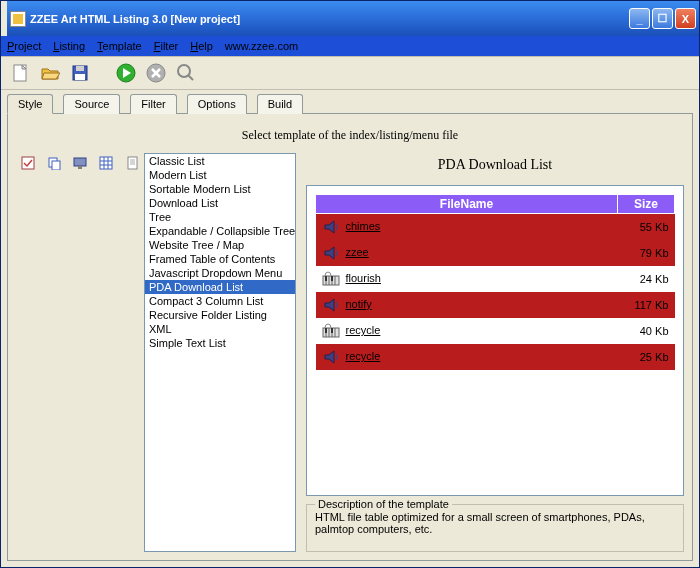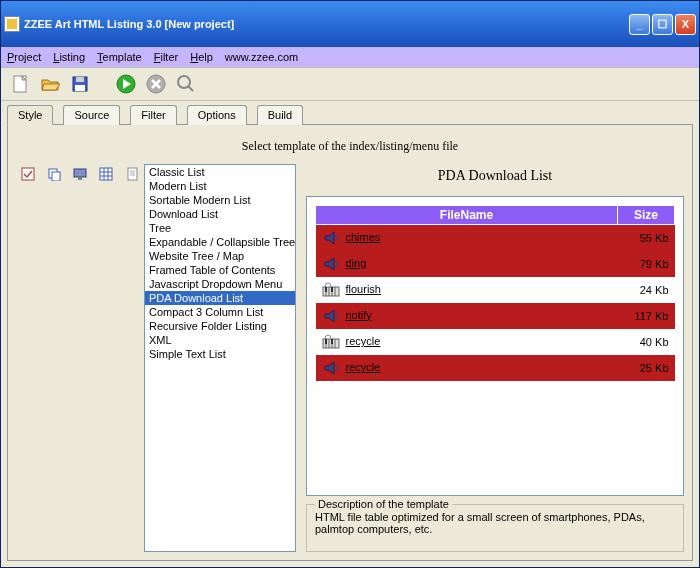--- a/index.html
+++ b/index.html
@@ -1,29 +1,29 @@
 <!DOCTYPE html>
 <html><head>
 <meta charset="utf-8">
 <style>
 * { margin: 0; padding: 0; box-sizing: border-box; font-family: Tahoma, sans-serif; font-size: 11px; }
 body { background: #ece9d8; width: 700px; height: 568px; overflow: hidden; }
 
 .window { width: 700px; height: 568px; border: 1px solid #0a246a; display: flex; flex-direction: column; }
 
-.titlebar { background: linear-gradient(to bottom, #3c8cf0 0%, #2a6cd8 50%, #1a4fb8 100%); height: 46px; display: flex; align-items: center; padding: 0 3px; color: white; font-weight: bold; font-size: 12px; }
+.titlebar { background: linear-gradient(to bottom, #3c8cf0 0%, #2a6cd8 50%, #1a4fb8 100%); height: 35px; display: flex; align-items: center; padding: 0 3px; color: white; font-weight: bold; font-size: 12px; margin-left: 6px; }
 .titlebar .icon { width: 16px; height: 16px; background: #fff; margin-right: 4px; border: 1px solid #888; display: inline-block; }
 .titlebar .icon::before { content: ""; display: block; width: 10px; height: 10px; background: #f0c040; margin: 2px; }
 .titlebar .spacer { flex: 1; }
 .titlebar .winbtn { width: 21px; height: 21px; margin-left: 2px; border: 1px solid #fff; border-radius: 3px; display: flex; align-items: center; justify-content: center; font-weight: bold; font-size: 11px; font-family: Arial; cursor: pointer; }
 .titlebar .minbtn { background: linear-gradient(#8db8f0,#3c7ae0); color:#fff; }
 .titlebar .maxbtn { background: linear-gradient(#8db8f0,#3c7ae0); color:#fff; }
 .titlebar .closebtn { background: linear-gradient(#f08060,#d04020); color:#fff; }
 
-.menubar { background: #c4b5fd; padding: 4px 6px; display: flex; gap: 12px; border-bottom: 1px solid #c0beb0; }
+.menubar { background: #1d4ed8; padding: 4px 6px; display: flex; gap: 12px; border-bottom: 1px solid #c0beb0; }
 .menubar span { cursor: pointer; }
 .menubar span u { text-decoration: underline; }
 
 .toolbar { background: #ece9d8; padding: 3px 6px; display: flex; gap: 4px; align-items: center; border-bottom: 1px solid #c0beb0; }
 .toolbtn { width: 26px; height: 26px; display: flex; align-items: center; justify-content: center; border: 1px solid transparent; cursor: pointer; }
 .toolbar .sep { width: 12px; }
 
 .tabbar { padding: 3px 6px 0 6px; display: flex; gap: 10px; }
 .tab { padding: 3px 10px; border: 1px solid #919b9c; border-bottom: none; background: #f5f4ea; cursor: pointer; border-radius: 3px 3px 0 0; position: relative; top: 1px; }
 .tab.active { background: #ece9d8; border-bottom: 1px solid #ece9d8; font-weight: normal; }
@@ -207,21 +207,21 @@
                   <td class="name"><span class="ficon"><svg width="18" height="18">
                         <path d="M3 7 L7 7 L12 3 L12 15 L7 11 L3 11 Z" fill="#404080" stroke="#202050"></path>
                         <path d="M14 6 Q16 9 14 12" fill="none" stroke="#404080" stroke-width="1.2"></path>
                       </svg></span><a href="#">chimes</a></td>
                   <td class="size">55 Kb</td>
                 </tr>
                 <tr class="odd">
                   <td class="name"><span class="ficon"><svg width="18" height="18">
                         <path d="M3 7 L7 7 L12 3 L12 15 L7 11 L3 11 Z" fill="#404080" stroke="#202050"></path>
                         <path d="M14 6 Q16 9 14 12" fill="none" stroke="#404080" stroke-width="1.2"></path>
-                      </svg></span><a href="#">ding</a></td>
+                      </svg></span><a href="#">zzee</a></td>
                   <td class="size">79 Kb</td>
                 </tr>
                 <tr>
                   <td class="name"><span class="ficon"><svg width="18" height="18">
                         <rect x="1" y="6" width="16" height="9" fill="#e0e0e0" stroke="#666"></rect>
                         <line x1="4" y1="6" x2="4" y2="15" stroke="#666"></line>
                         <line x1="7" y1="6" x2="7" y2="15" stroke="#666"></line>
                         <line x1="10" y1="6" x2="10" y2="15" stroke="#666"></line>
                         <line x1="13" y1="6" x2="13" y2="15" stroke="#666"></line>
                         <rect x="3" y="6" width="2" height="5" fill="#333"></rect>

